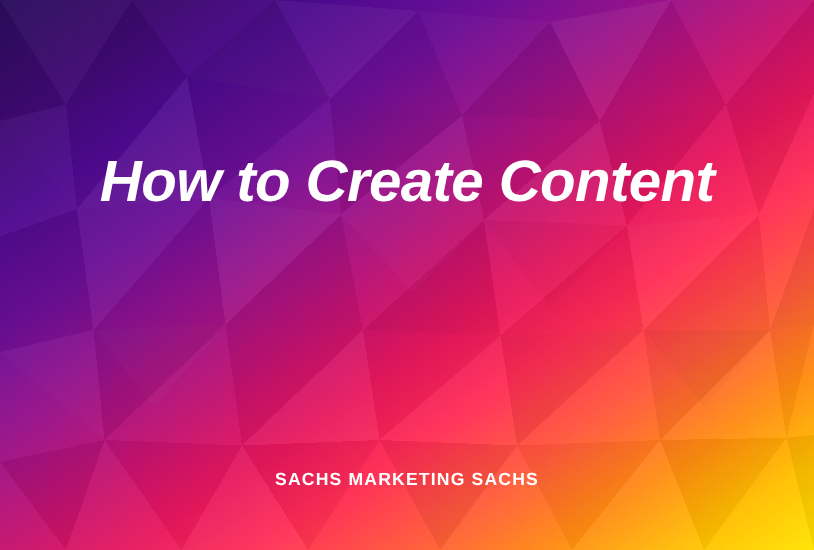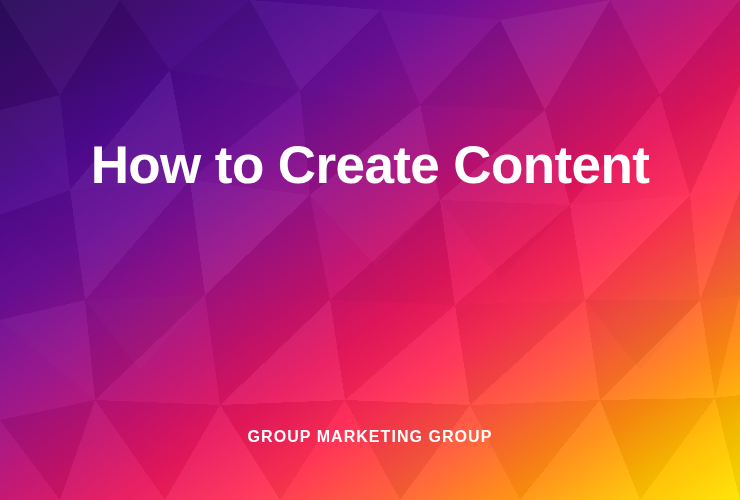--- a/index.html
+++ b/index.html
@@ -48,20 +48,21 @@
     font-size: 53px;
     font-weight: bold;
     line-height: 58px;
     letter-spacing: -0.6px;
     white-space: pre;
     margin: 0;
     text-rendering: geometricPrecision;
   }
   #headline .hl-line {
     display: block;
+    font-style: italic;
   }
 
   #footer-brand {
     position: absolute;
     left: 0;
     right: 0;
     top: 427px;
     text-align: center;
     color: #ffffff;
     font-size: 16px;
@@ -175,16 +176,16 @@
       <polygon points="440,200 570,205 500,280" fill="#000000" fill-opacity="0.022"></polygon>
       <polygon points="85,300 205,295 140,370" fill="#ffffff" fill-opacity="0.020"></polygon>
       <polygon points="585,300 700,300 640,370" fill="#000000" fill-opacity="0.025"></polygon>
       <polygon points="310,195 440,200 375,265" fill="#ffffff" fill-opacity="0.022"></polygon>
     </g>
   </svg>
 
   <div id="content">
     <h1 id="headline"><span class="hl-line">How to Create Content</span></h1>
 
-    <div id="footer-brand">GROUP MARKETING GROUP</div>
+    <div id="footer-brand">SACHS MARKETING SACHS</div>
   </div>
 
 </div>
 
 </body></html>

